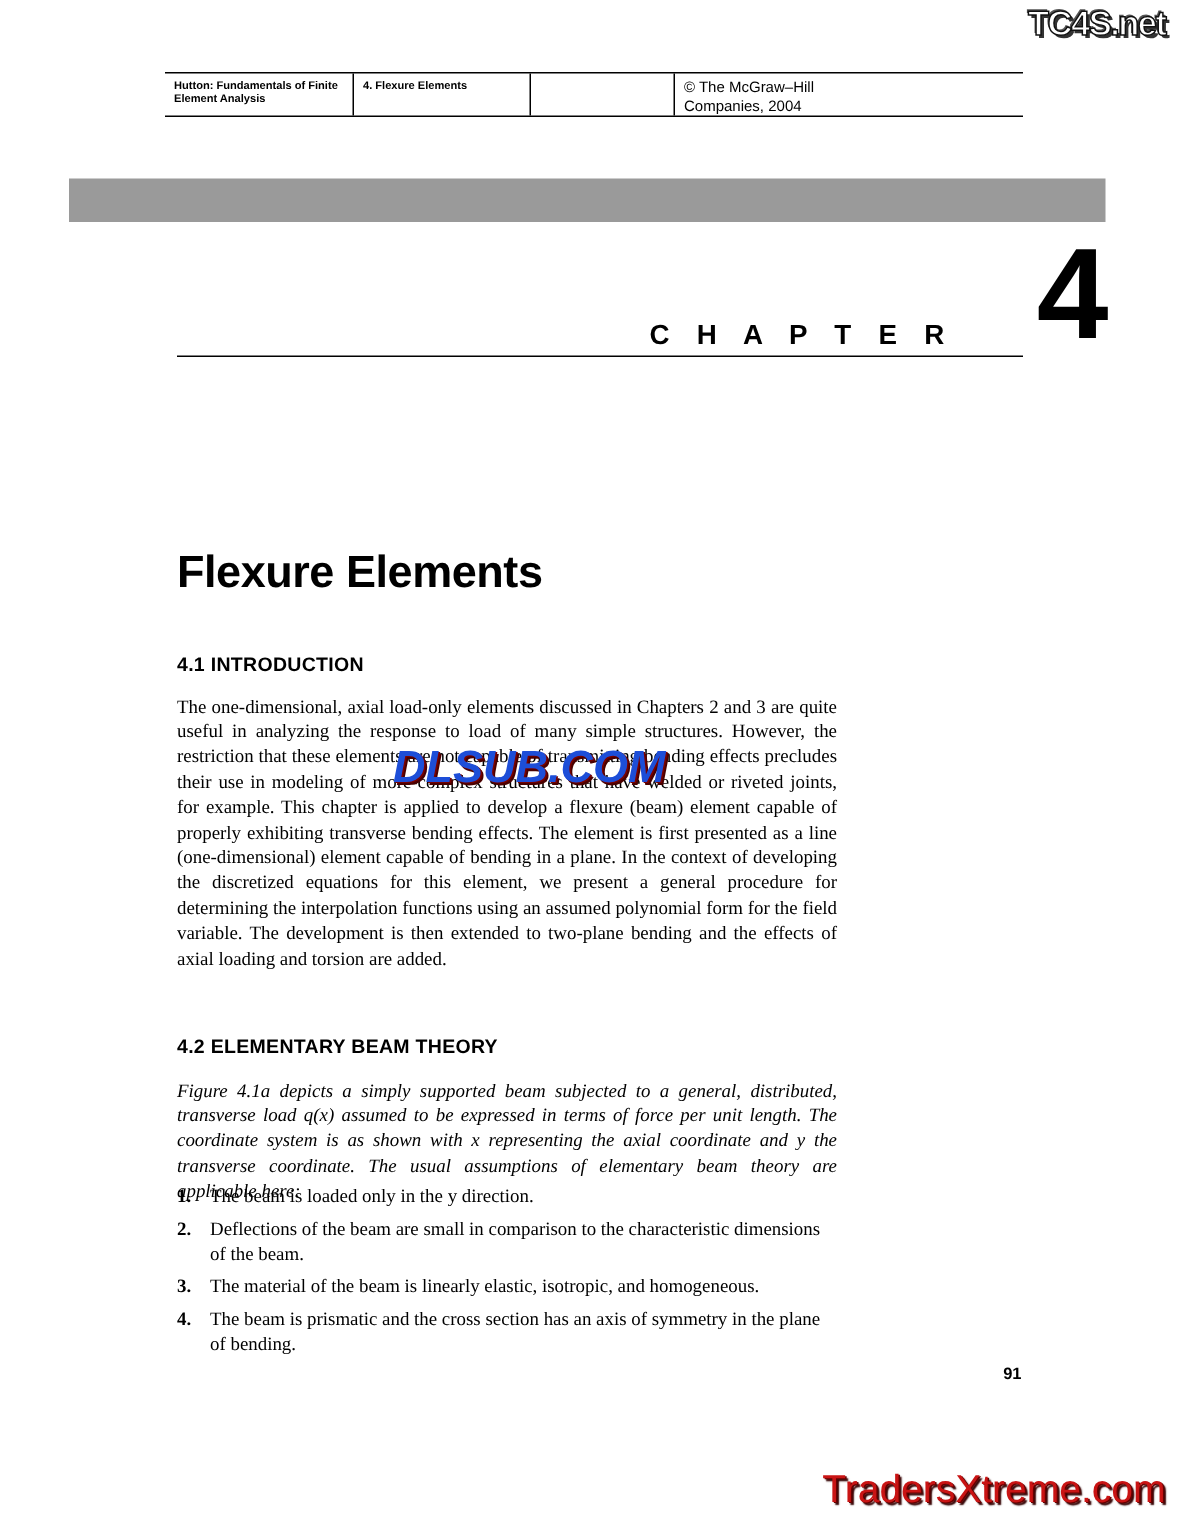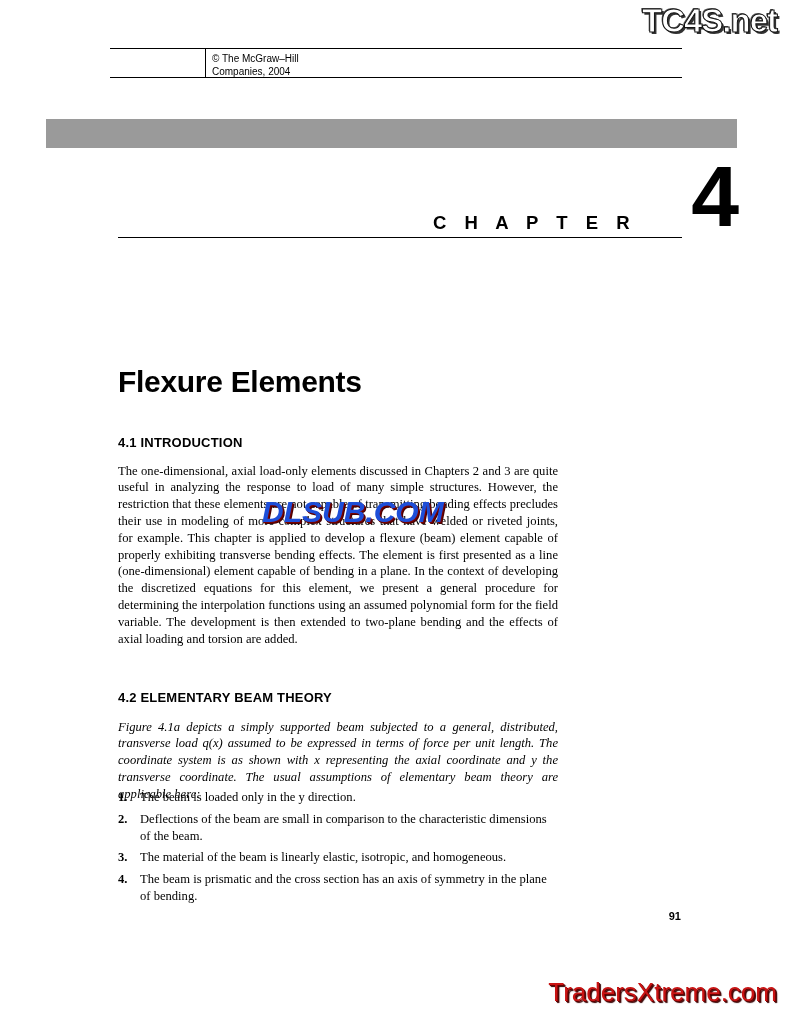--- a/index.html
+++ b/index.html
@@ -16,21 +16,21 @@
     overflow: hidden;
   }
 
   
   .wm-top {
     position: absolute;
     top: 2px;
     right: 14px;
     font-family: "Liberation Sans", sans-serif;
     font-weight: bold;
-    font-size: 33px;
+    font-size: 23px;
     letter-spacing: -1px;
     color: #ffffff;
     -webkit-text-stroke: 1px #111;
     text-shadow:
       2px 2px 0 #333,
       -1px -1px 0 #555;
   }
   .wm-center {
     position: absolute;
     top: 495px;
@@ -186,20 +186,22 @@
     font-weight: bold;
     font-size: 11px;
   }
 </style>
 </head>
 <body>
 
 <div class="wm-top">TC4S.net</div>
 
 <div class="runhead">
+  <div class="cell c1">Hutton: Fundamentals of Finite Element Analysis</div>
+  <div class="cell c2">4. Flexure Elements</div>
   <div class="cell c4"></div>
   <div class="cell c5">© The McGraw–Hill Companies, 2004</div>
 </div>
 
 <div class="banner"></div>
 <div class="chapter-rule"></div>
 <div class="chapter-word">C H A P T E R</div>
 <div class="chapter-num">4</div>
 
 <h1 class="doc-title">Flexure Elements</h1>

